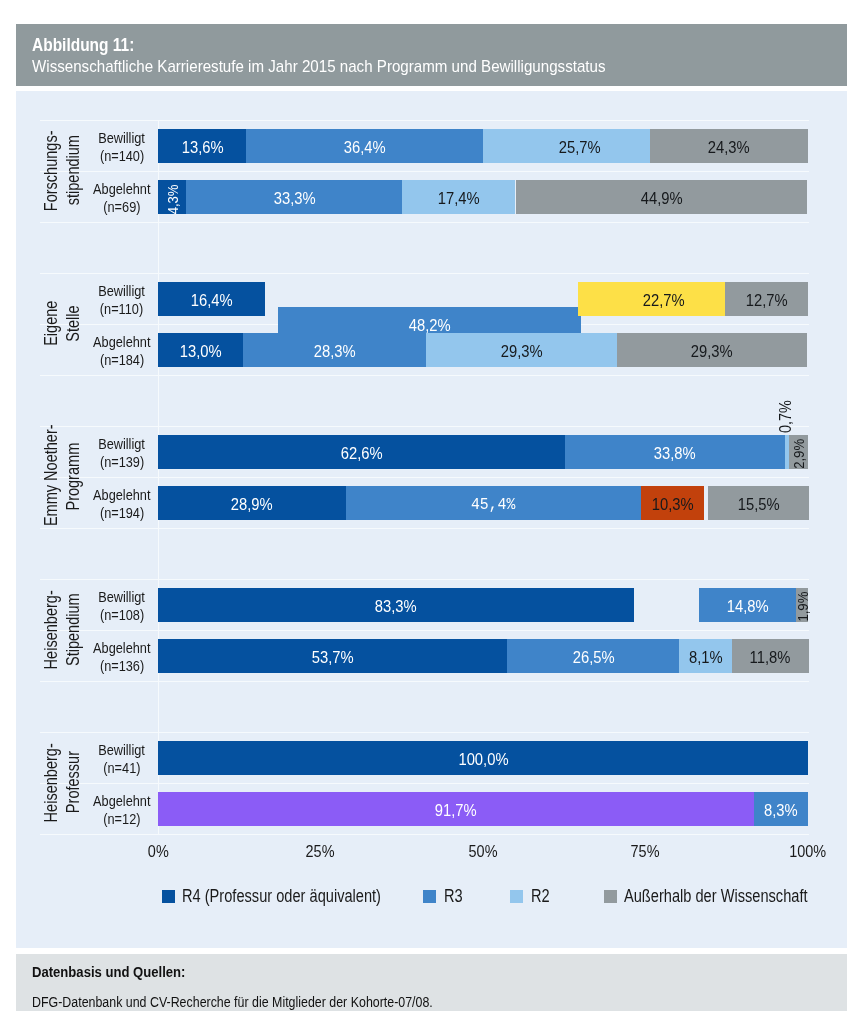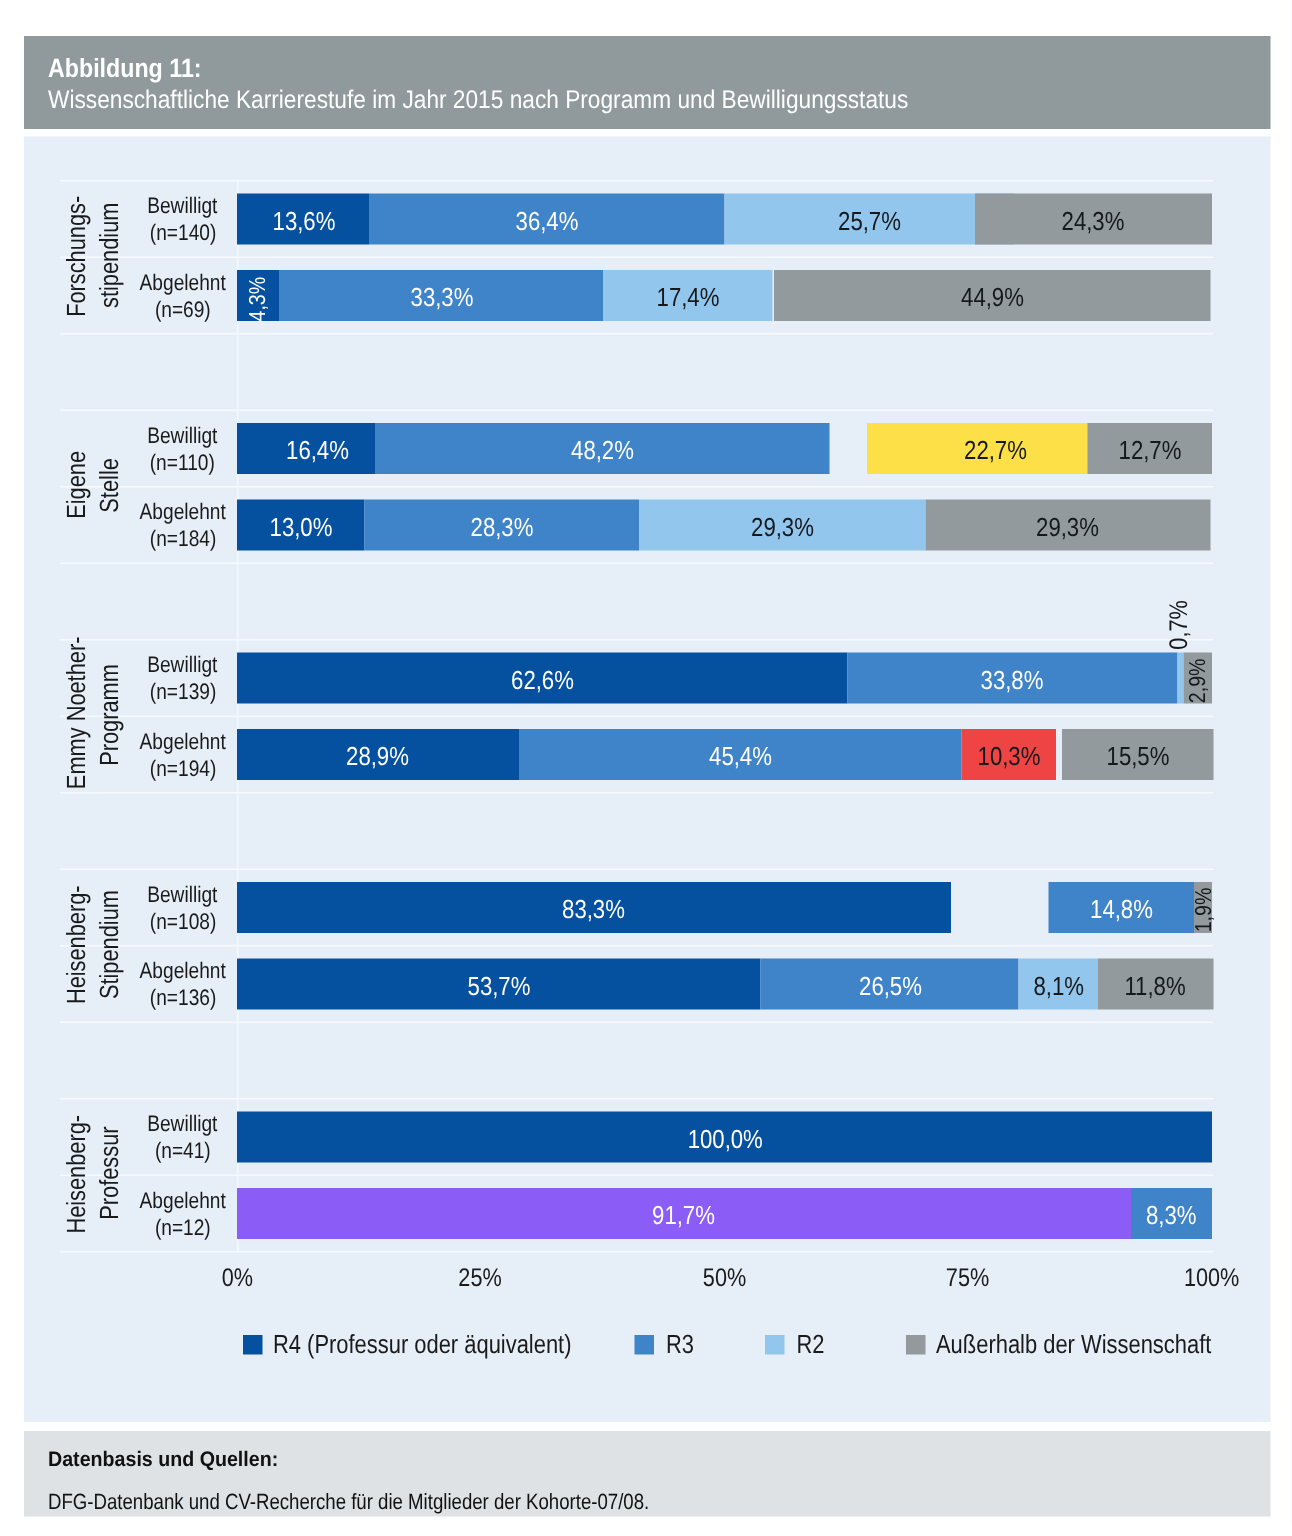--- a/index.html
+++ b/index.html
@@ -151,21 +151,21 @@
       <div class="rlabel" style="left: 17px; top: 161.5px;">
         <div><span class="sq">Bewilligt</span></div>
         <div><span class="sq">(n=110)</span></div>
       </div>
       <div class="bar" style="left: 118px; width: 650px; top: 161.5px;">
         <div class="seg" style="left: 0px; width: 106.6px; background: rgb(5, 81, 159);">
           <span class="v">
             <span class="sq">16,4%</span>
           </span>
         </div>
-        <div class="seg" style="left: 92px; width: 303px; background: rgb(63, 132, 201);">
+        <div class="seg" style="left: 120px; width: 303px; background: rgb(63, 132, 201); margin-top: 25px;">
           <span class="v">
             <span class="sq">48,2%</span>
           </span>
         </div>
         <div class="seg" style="left: 419.9px; width: 147.55px; background: #fde047; padding-left: 24px;">
           <span class="v dk">
             <span class="sq">22,7%</span>
           </span>
         </div>
         <div class="seg" style="left: 567.45px; width: 82.55px; background: rgb(146, 154, 158);">
@@ -228,26 +228,26 @@
       <div class="rlabel" style="left: 17px; top: 365.5px;">
         <div><span class="sq">Abgelehnt</span></div>
         <div><span class="sq">(n=194)</span></div>
       </div>
       <div class="bar" style="left: 118px; width: 650px; top: 365.5px;">
         <div class="seg" style="left: 0px; width: 187.85px; background: rgb(5, 81, 159);">
           <span class="v">
             <span class="sq">28,9%</span>
           </span>
         </div>
-        <div class="seg" style="left: 187.85px; width: 295.1px; background: rgb(63, 132, 201);">
+        <div class="seg" style="left: 187.85px; width: 295.1px; background: rgb(63, 132, 201); font-family: Liberation Mono, monospace;">
           <span class="v">
             <span class="sq">45,4%</span>
           </span>
         </div>
-        <div class="seg" style="left: 482.95px; width: 63px; background: #ef4444;">
+        <div class="seg" style="left: 482.95px; width: 63px; background: #c2410c;">
           <span class="v dk">
             <span class="sq">10,3%</span>
           </span>
         </div>
         <div class="seg" style="left: 549.9px; width: 100.75px; background: rgb(146, 154, 158);">
           <span class="v dk">
             <span class="sq">15,5%</span>
           </span>
         </div>
       </div>

